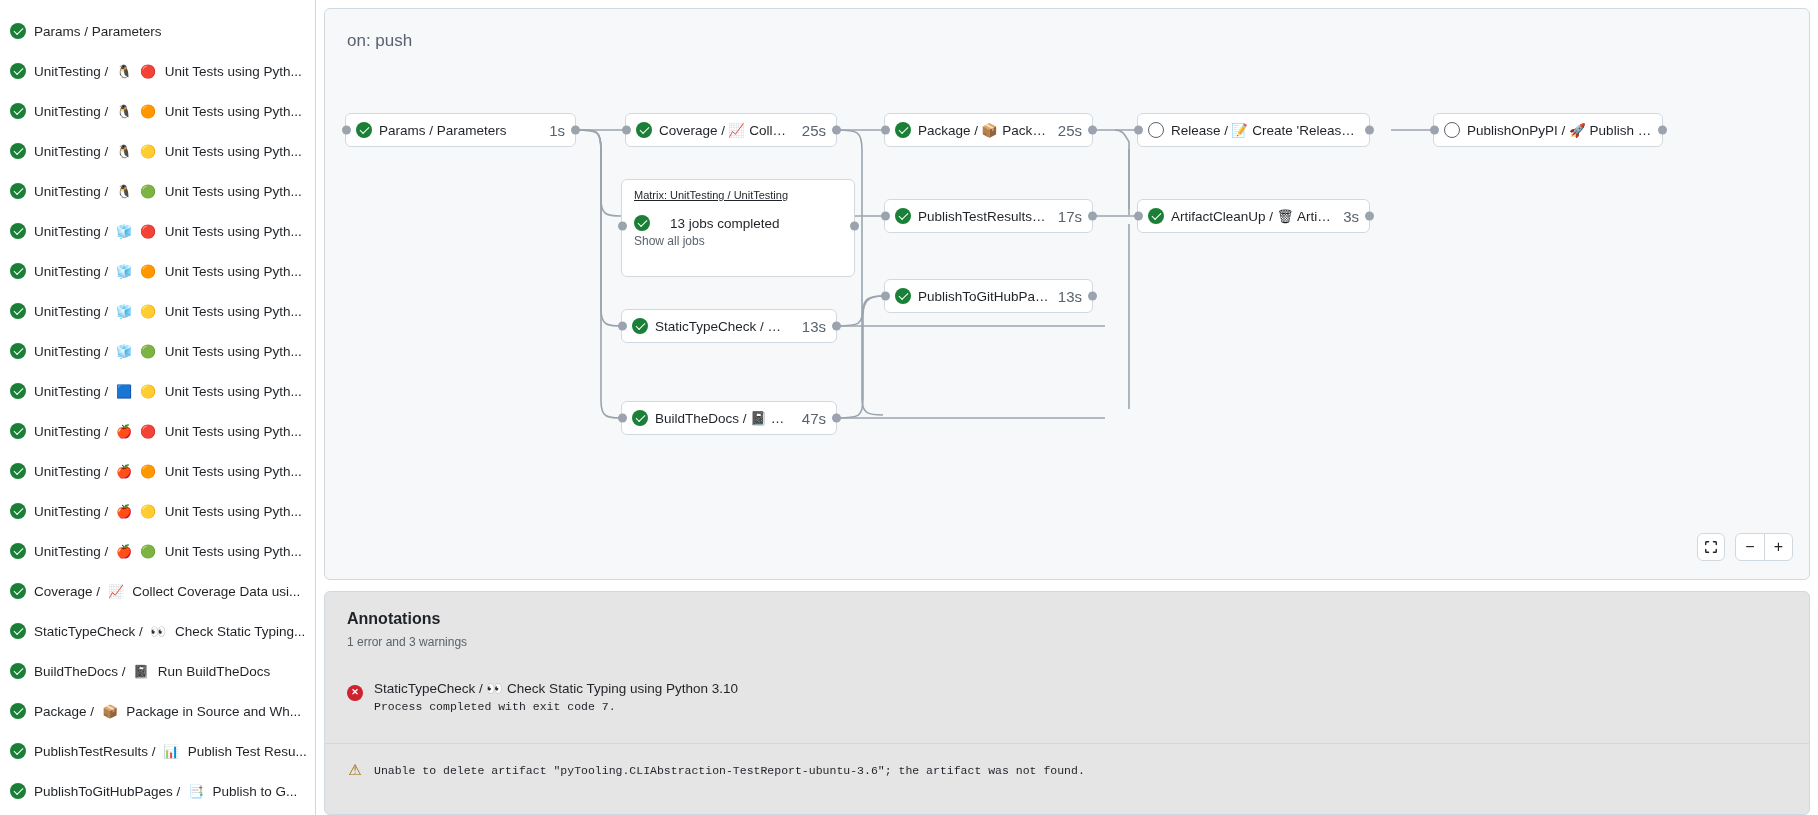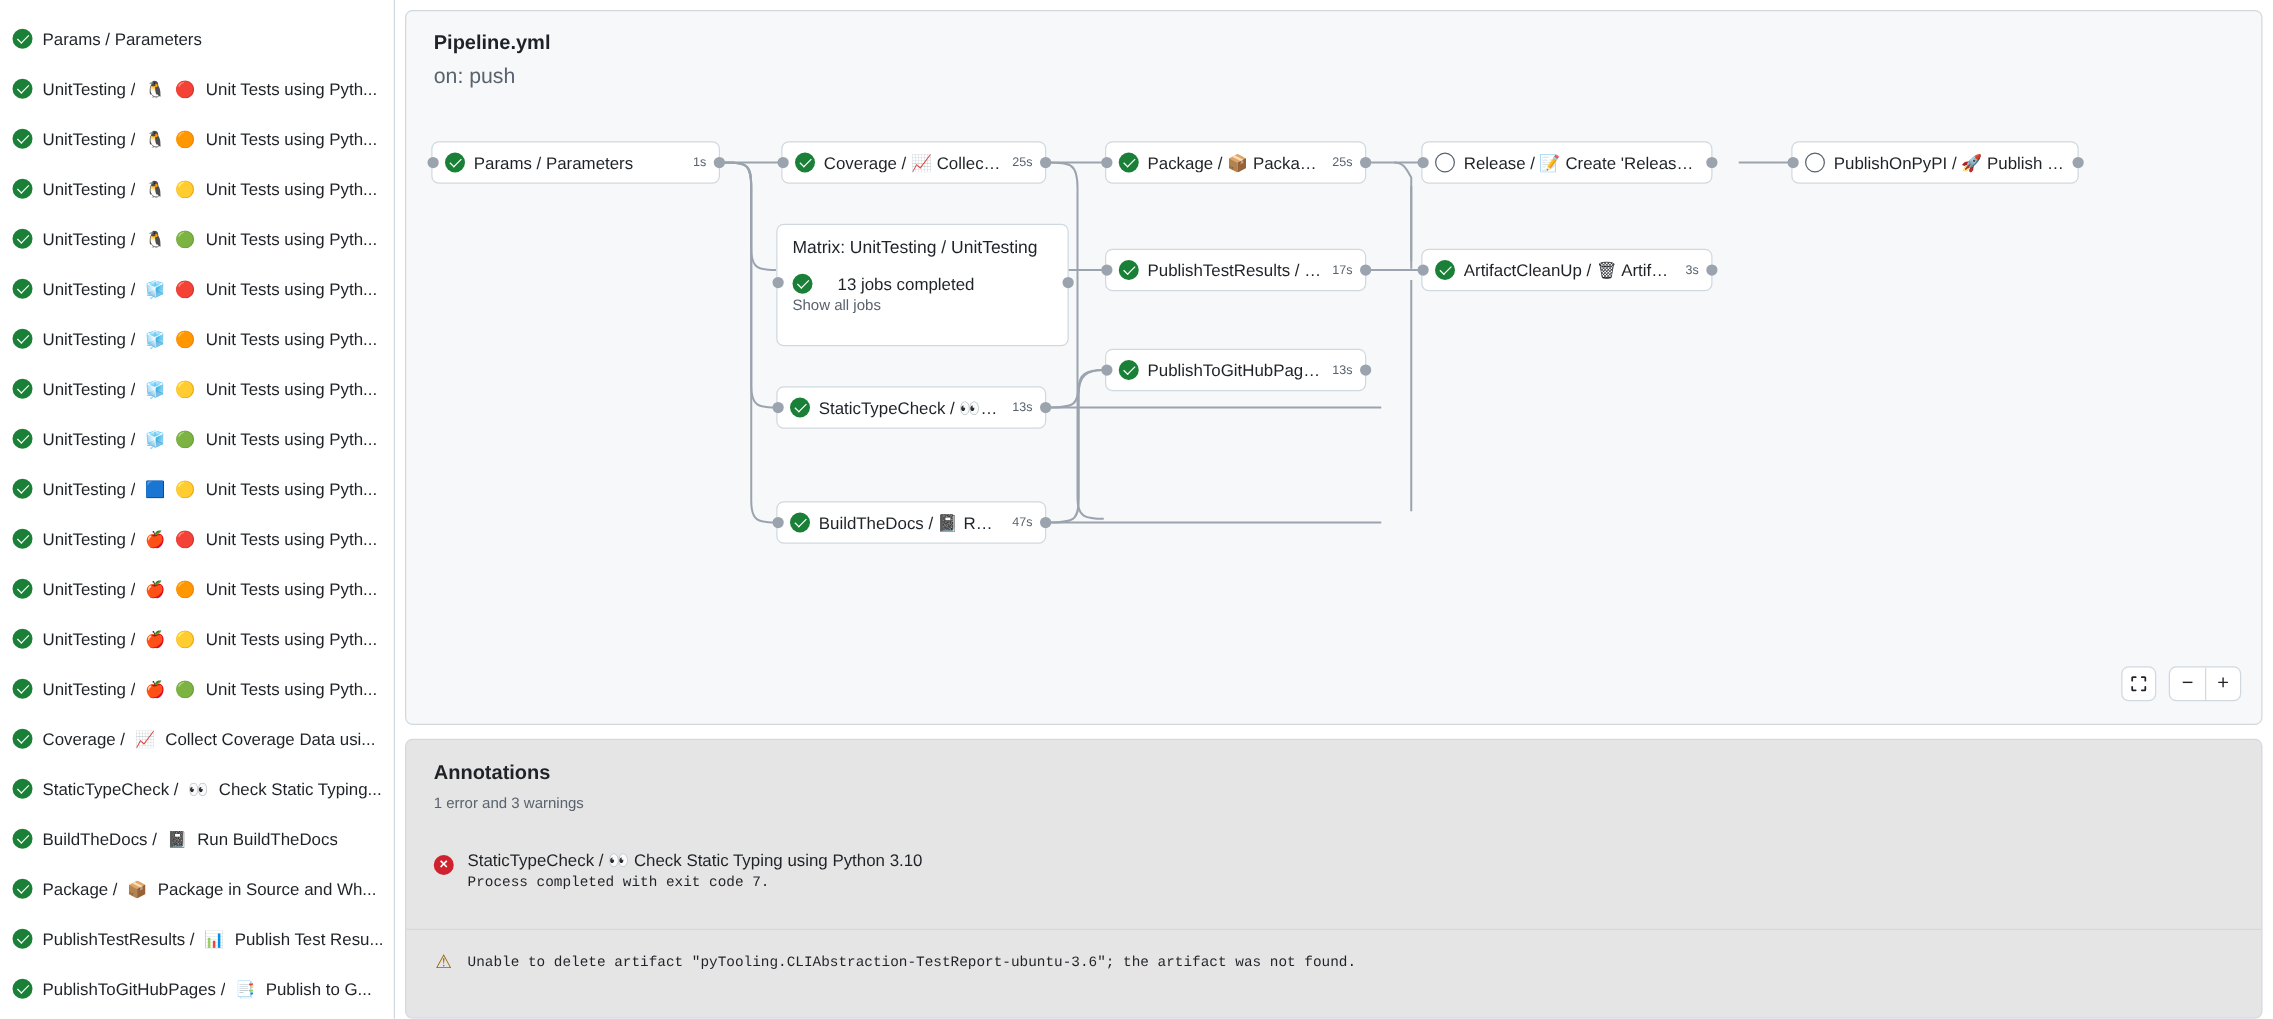--- a/index.html
+++ b/index.html
@@ -110,21 +110,21 @@
     color: #1f2328;
     white-space: nowrap;
     cursor: pointer;
     z-index: 3;
   }
   .node .nlabel {
     overflow: hidden; text-overflow: ellipsis; white-space: nowrap;
     flex: 1 1 auto;
   }
   .node .ntime {
-    font-size: 10px; color: #59636e; flex: 0 0 auto; margin-left: 2px;
+    font-size: 15px; color: #59636e; flex: 0 0 auto; margin-left: 2px;
   }
   .port {
     position: absolute;
     width: 9px; height: 9px;
     border-radius: 50%;
     background: #9ba4ae;
     top: 50%; transform: translateY(-50%);
     z-index: 4;
   }
   .port.in  { left: -4.5px; }
@@ -132,23 +132,24 @@
 
   .matrix {
     position: absolute;
     background: #ffffff;
     border: 1px solid #d1d9e0;
     border-radius: 6px;
     z-index: 2;
     cursor: pointer;
   }
   .matrix-title {
-    font-size: 14px; color: #1f2328;
+    font-size: 11px; color: #1f2328;
     padding: 9px 12px 0 12px;
     white-space: nowrap;
+    text-decoration: underline;
   }
   .matrix-row {
     display: flex; align-items: center; gap: 20px;
     padding: 14px 12px 0 12px;
     font-size: 13.5px;
   }
   .matrix-link {
     font-size: 12px; color: #59636e;
     padding: 8px 12px 0 12px;
     text-decoration: none;
@@ -355,21 +356,20 @@
           <span class="emoji">📑</span>
           <span class="jtext">Publish to G...</span>
         </div>
       </div>
   </div>
 
   <div class="main">
 
     <div class="graph-card">
       <div class="graph-head">
-        <div class="graph-title">Pipeline.yml</div>
         <div class="graph-sub">on: push</div>
       </div>
 
       <div class="canvas">
 
         <svg class="edges" width="100%" height="100%">
           <g fill="none" stroke="#9ba4ae" stroke-width="1.6">
 
             <path d="M 251,121 L 300,121"></path>
 

